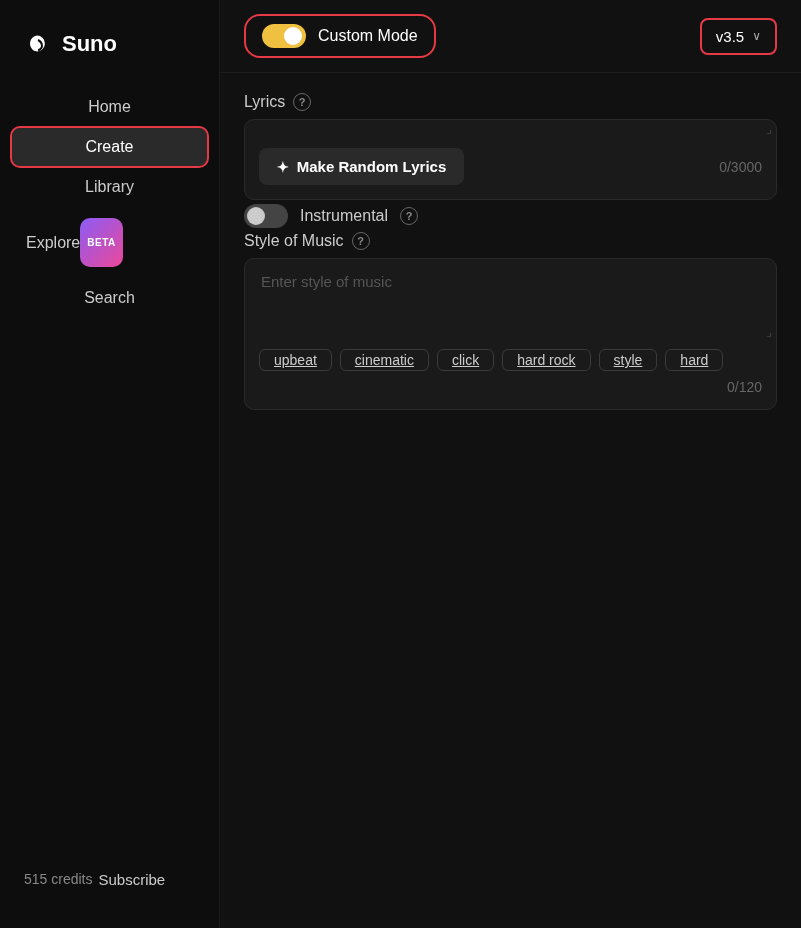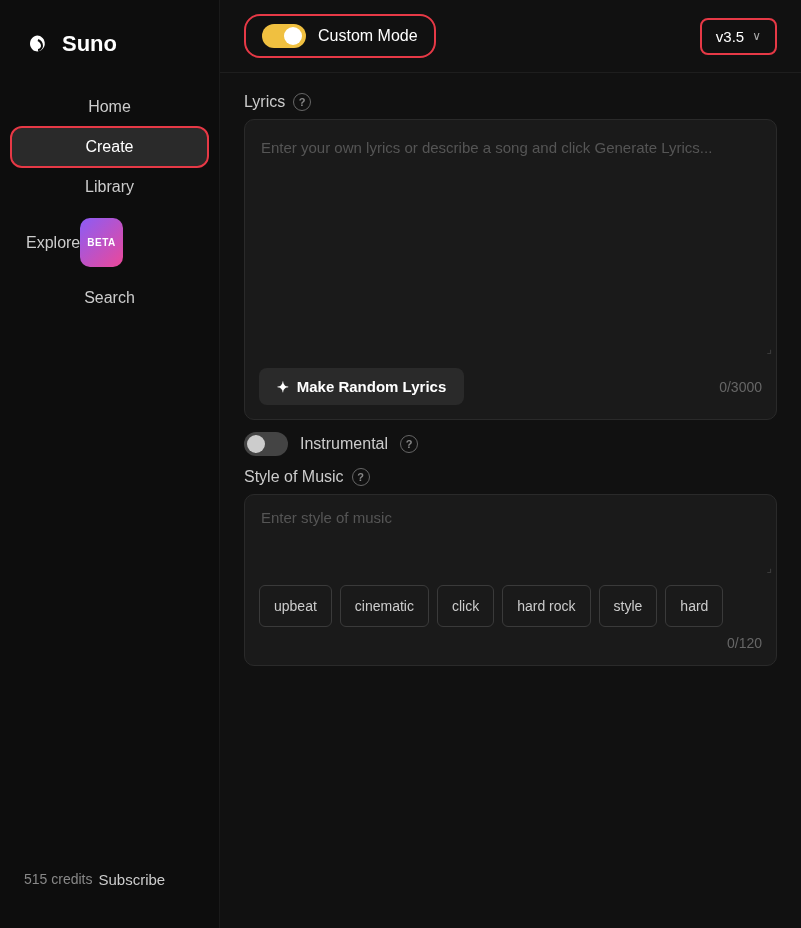--- a/index.html
+++ b/index.html
@@ -62,21 +62,20 @@
       font-size: 16px;
       font-weight: 400;
       color: #cccccc;
     }
 
     .nav-item.active {
       background: #2a2a2a;
       color: #ffffff;
       font-weight: 500;
       outline: 2px solid #e63946;
-      border-radius: 10px;
     }
 
     .nav-item-explore {
       display: flex;
       align-items: center;
     }
 
     .beta-badge {
       background: linear-gradient(135deg, #8b5cf6, #ec4899);
       color: white;
@@ -183,21 +182,21 @@
     .chevron-down {
       font-size: 12px;
       color: #aaaaaa;
     }
 
     
     .content-area {
       padding: 20px 24px;
       display: flex;
       flex-direction: column;
-      gap: 12px;
+      gap: 4px;
     }
 
     .section-label {
       display: flex;
       align-items: center;
       gap: 8px;
       font-size: 16px;
       font-weight: 500;
       color: #cccccc;
       margin-bottom: 8px;
@@ -342,26 +341,27 @@
       display: flex;
       flex-wrap: wrap;
       gap: 8px;
       padding: 8px 14px 14px 14px;
       align-items: center;
     }
 
     .style-tag {
       border: 1.5px solid #3a3a3a;
       border-radius: 6px;
-      padding: 12px 14px;
+      padding: 2px 14px;
       font-size: 14px;
       color: #cccccc;
       cursor: pointer;
       background: transparent;
       white-space: nowrap;
+      text-decoration: underline;
     }
 
     .style-char-count {
       font-size: 14px;
       color: #666666;
       margin-left: auto;
     }
 
     
     .resize-handle {
@@ -431,21 +431,20 @@
 
     <div>
       <div class="section-label">
         <span>Lyrics</span>
         <div class="help-icon">
           <span>?</span>
         </div>
       </div>
 
       <div class="lyrics-box">
-        <textarea class="lyrics-textarea" placeholder="Enter your own lyrics or describe a song and click Generate Lyrics..." style=""></textarea>
         <div class="resize-handle">⌟</div>
         <div class="lyrics-footer">
           <button class="make-random-btn">
             <span class="sparkle-icon">✦</span>
             <span>Make Random Lyrics</span>
           </button>
           <span class="char-count">0/3000</span>
         </div>
       </div>
     </div>

